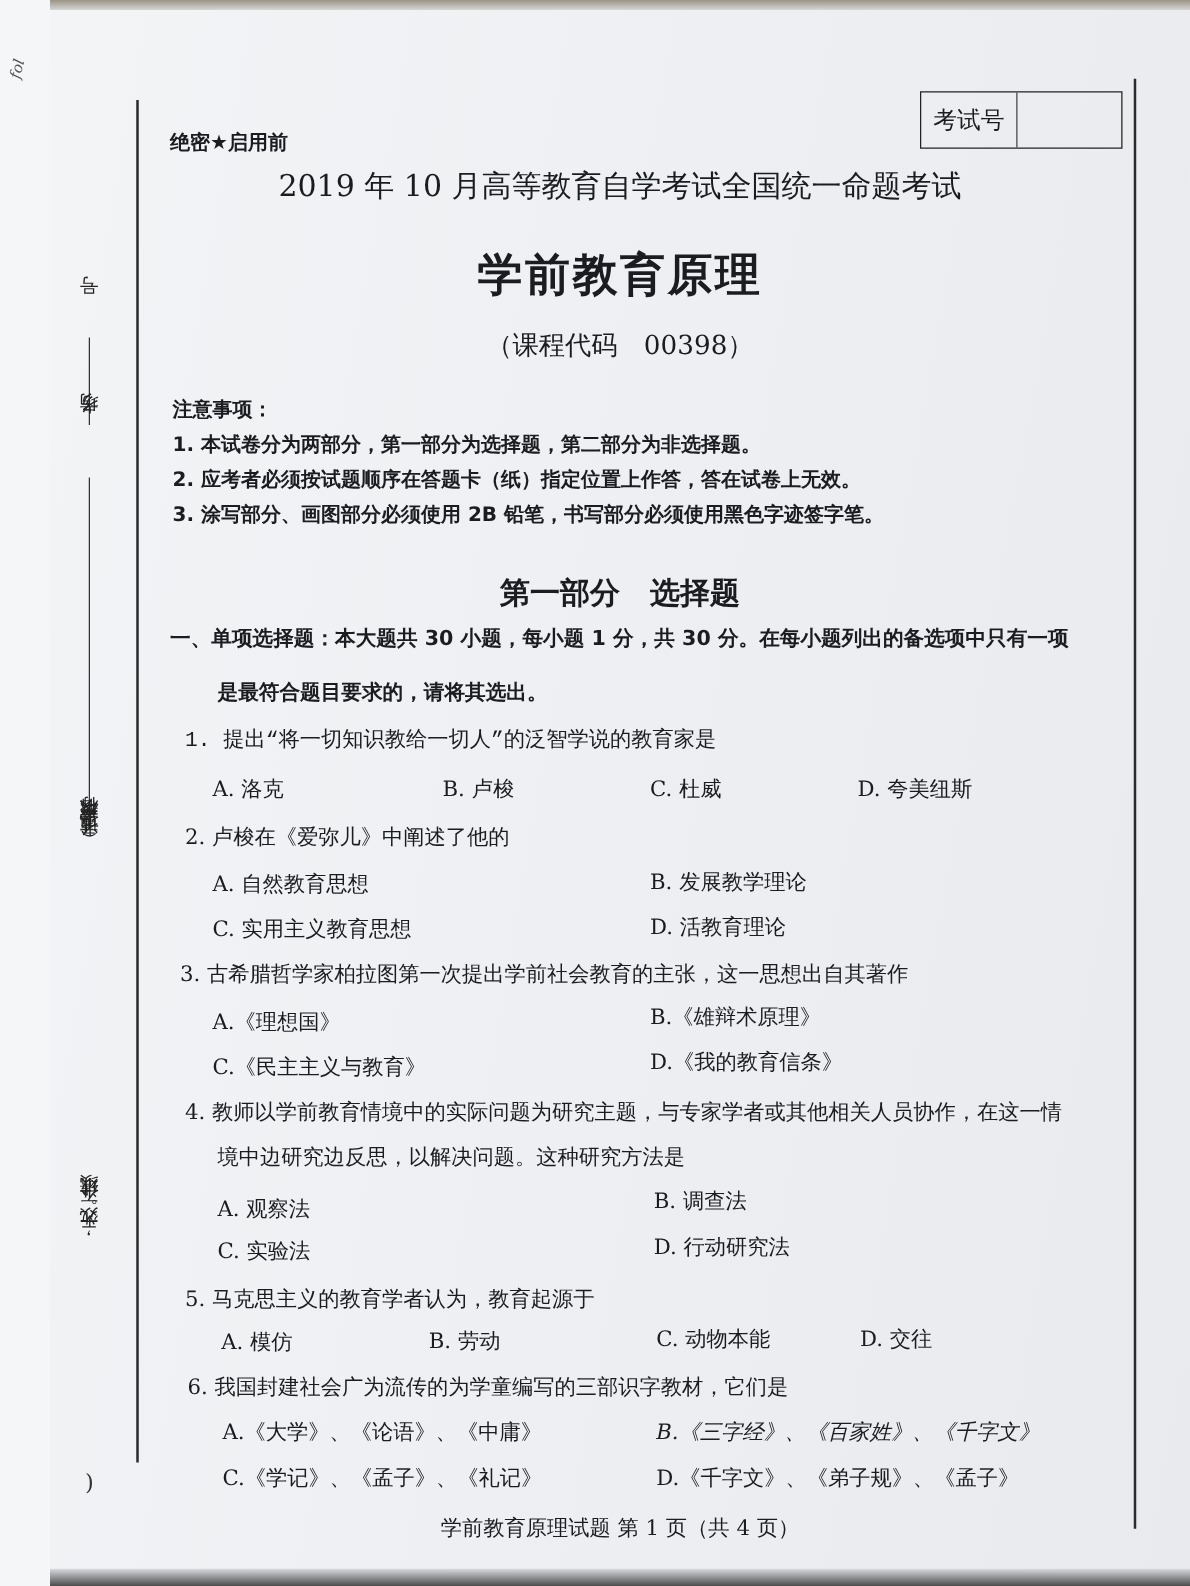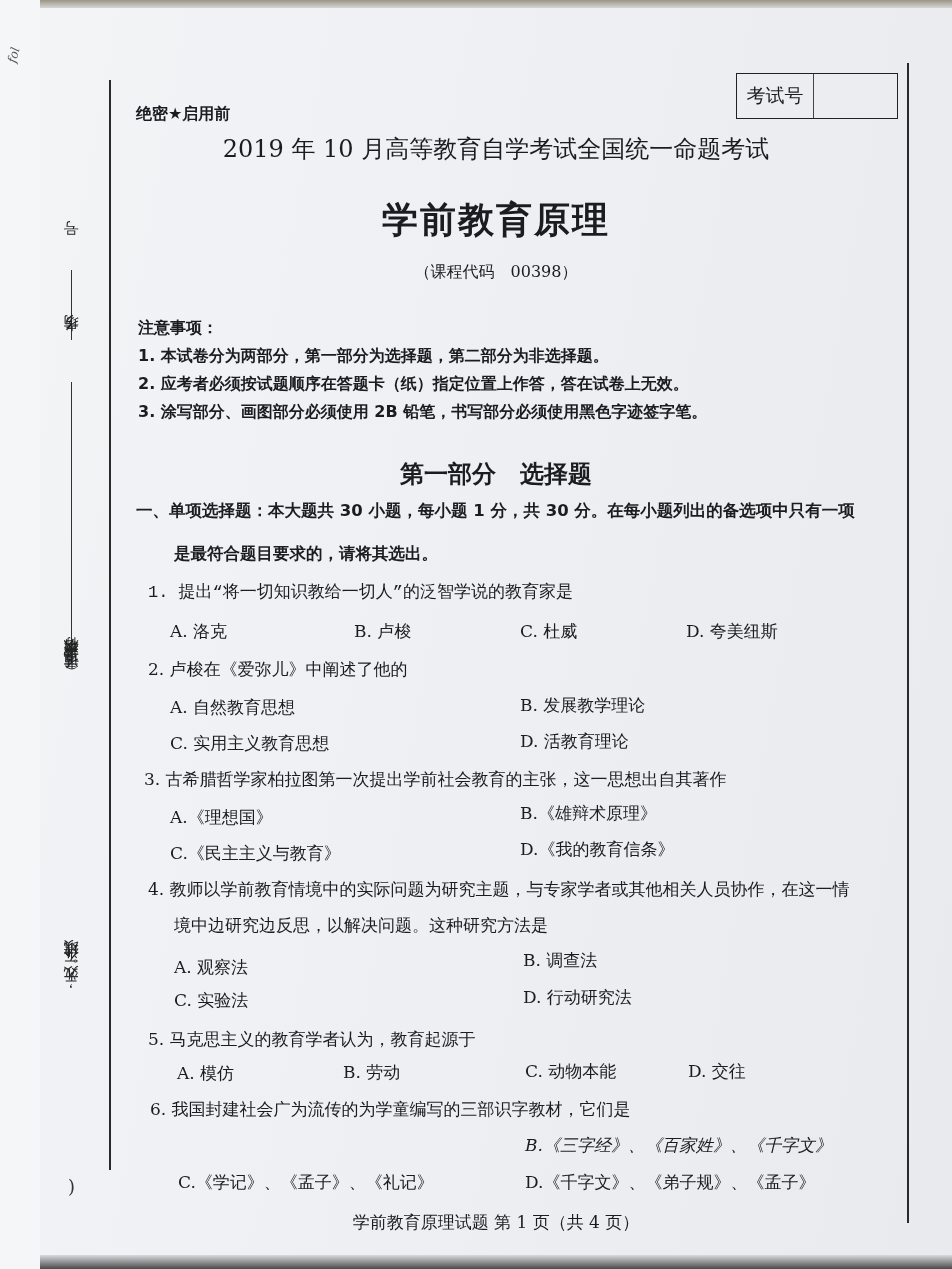--- a/index.html
+++ b/index.html
@@ -54,21 +54,21 @@
       width:76px; border-right:1px solid #444; display:flex; align-items:center; justify-content:center;
       font-size:19px;
     }
     .exam-box .val { flex:1; }
 
     .confidential { position:absolute; left:96px; top:96px; font-size:16px; font-weight:bold;
       font-family:"DejaVu Sans","Liberation Sans",sans-serif; }
     .exam-title { position:absolute; left:0; width:912px; top:125px; text-align:center; font-size:24px; }
     .subject { position:absolute; left:0; width:912px; top:188px; text-align:center; font-size:36px; font-weight:bold;
       font-family:"DejaVu Sans","Liberation Sans",sans-serif; letter-spacing:2px; }
-    .course-code { position:absolute; left:0; width:912px; top:254px; text-align:center; font-size:16px; }
+    .course-code { position:absolute; left:0; width:912px; top:254px; text-align:center; font-size:21px; }
 
     .notice-title { position:absolute; left:98px; top:310px; font-size:16px; font-weight:bold;
       font-family:"DejaVu Sans","Liberation Sans",sans-serif; }
     .notice-item { position:absolute; left:98px; font-size:16px; font-weight:bold;
       font-family:"DejaVu Sans","Liberation Sans",sans-serif; }
 
     .part-title { position:absolute; left:0; width:912px; top:450px; text-align:center; font-size:24px; font-weight:bold;
       font-family:"DejaVu Sans","Liberation Sans",sans-serif; }
     .section-head { position:absolute; left:96px; font-size:16.5px; font-weight:bold;
       font-family:"DejaVu Sans","Liberation Sans",sans-serif; }
@@ -142,20 +142,21 @@
   <div class="opt" style="left:134px; top:981px;">C. 实验法</div>
   <div class="opt" style="left:483px; top:978px;">D. 行动研究法</div>
 
   <div class="q" style="top:1020px;">5. 马克思主义的教育学者认为，教育起源于</div>
   <div class="opt" style="left:137px; top:1054px;">A. 模仿</div>
   <div class="opt" style="left:303px; top:1053px;">B. 劳动</div>
   <div class="opt" style="left:485px; top:1052px;">C. 动物本能</div>
   <div class="opt" style="left:648px; top:1052px;">D. 交往</div>
 
   <div class="q" style="top:1090px; left:110px;">6. 我国封建社会广为流传的为学童编写的三部识字教材，它们是</div>
+  <div class="opt" style="left:138px; top:1126px;">A.《大学》、《论语》、《中庸》</div>
   <div class="opt" style="left:485px; top:1126px;font-style:italic;">B.《三字经》、《百家姓》、《千字文》</div>
   <div class="opt" style="left:138px; top:1163px;">C.《学记》、《孟子》、《礼记》</div>
   <div class="opt" style="left:485px; top:1163px;">D.《千字文》、《弟子规》、《孟子》</div>
 
   <div class="footer">学前教育原理试题 第 1 页（共 4 页）</div>
 </div>
 
 <div class="bottom-strip"></div>
 
 </body></html>

